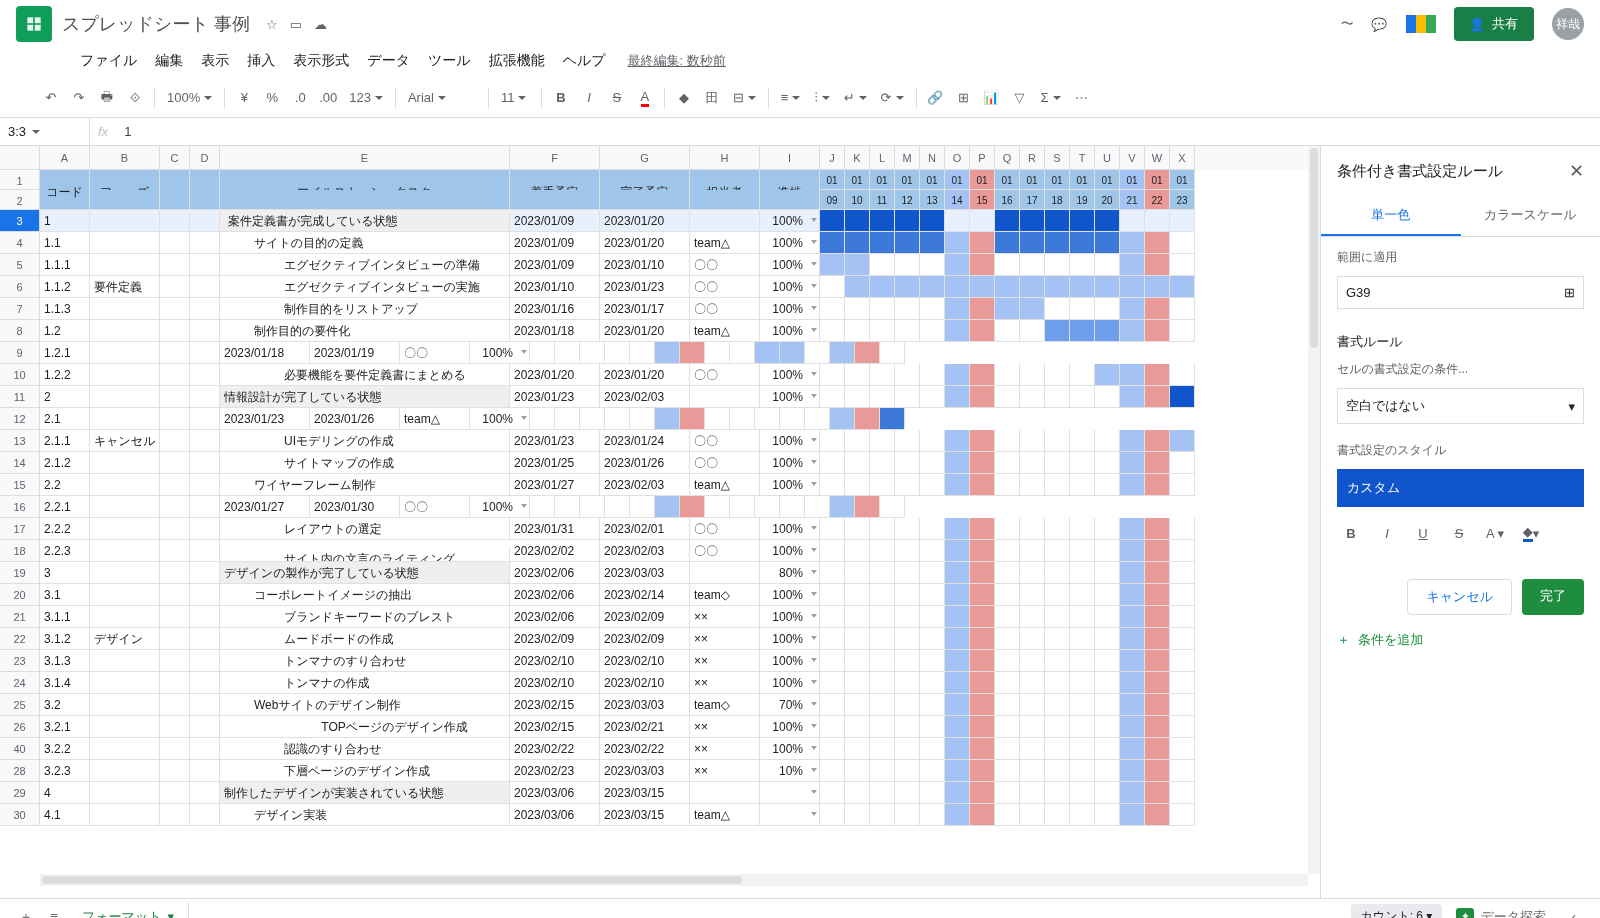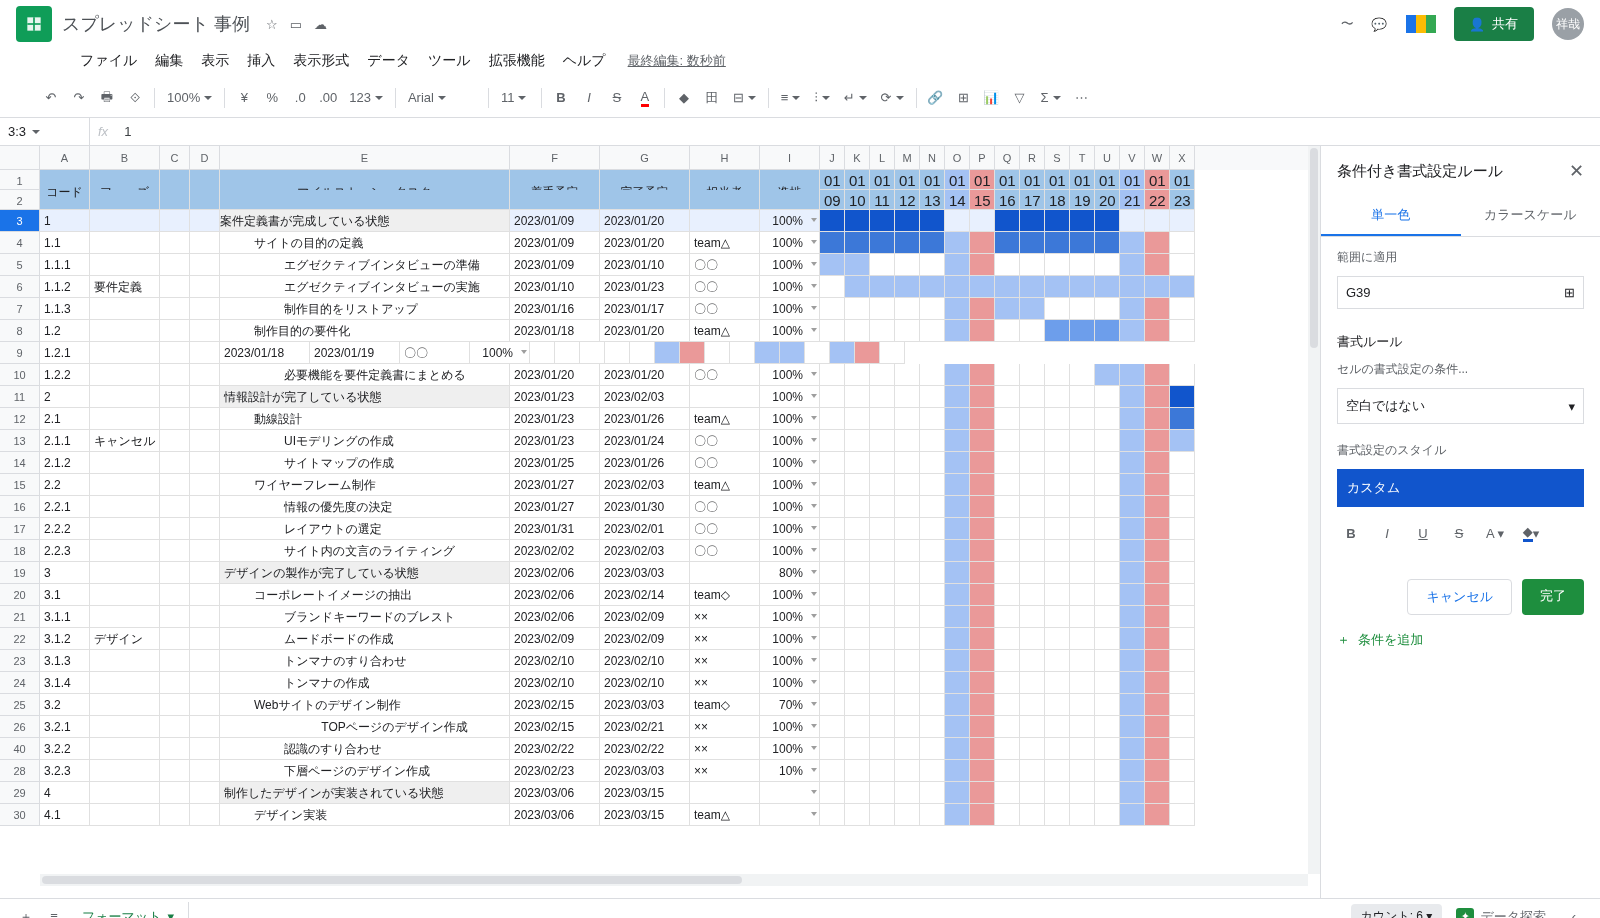--- a/index.html
+++ b/index.html
@@ -28,21 +28,21 @@
 .grid-area { flex: 1; overflow: hidden; position: relative; }
 .col-head { display: flex; height: 24px; position: sticky; top: 0; background: #f8f9fa; }
 .corner { width: 40px; height: 24px; background: #f8f9fa; border-right: 1px solid #dadce0; border-bottom: 1px solid #dadce0; }
 .ch { height: 24px; border-right: 1px solid #dadce0; border-bottom: 1px solid #dadce0; text-align: center; font-size: 11px; color: #5f6368; line-height: 24px; background: #f8f9fa; }
 .rows { overflow: auto; height: 692px; }
 .row { display: flex; height: 22px; }
 .row-head { width: 40px; background: #f8f9fa; border-right: 1px solid #dadce0; border-bottom: 1px solid #dadce0; text-align: center; font-size: 11px; color: #5f6368; line-height: 22px; flex-shrink: 0; }
 .row-head.sel { background: #1a73e8; color: white; }
 .cell { border-right: 1px solid #e0e0e0; border-bottom: 1px solid #e0e0e0; padding: 2px 4px; font-size: 12px; line-height: 18px; white-space: nowrap; overflow: hidden; flex-shrink: 0; }
 .cell.hdr { background: #9fc5e8; font-weight: normal; text-align: center; }
-.cell.dhm { background: #9fc5e8; font-size: 15px; text-align: center; line-height: 18px; }
+.cell.dhm { background: #9fc5e8; font-size: 10px; text-align: center; line-height: 18px; }
 .cell.sat { background: #a4c2f4; }
 .cell.sun { background: #ea9999; }
 .cell.selrow { background: #e8f0fe; }
 .cell.gantt1 { background: #1155cc; }
 .cell.gantt2 { background: #3c78d8; }
 .cell.gantt3 { background: #6d9eeb; }
 .cell.gantt4 { background: #a4c2f4; }
 .cell.milestone { background: #efefef; }
 .pct-dd { position: absolute; right: 2px; top: 8px; border-left: 3px solid transparent; border-right: 3px solid transparent; border-top: 4px solid #9e9e9e; }
 .cell.pct { position: relative; text-align: right; padding-right: 16px; }
@@ -279,21 +279,21 @@
           <div class="cell dhm sat" style="width: 25px;">21</div>
           <div class="cell dhm sun" style="width: 25px;">22</div>
           <div class="cell dhm" style="width: 25px;">23</div>
         </div>
         <div class="row">
           <div class="row-head sel">3</div>
           <div class="cell  selrow" style="width: 50px;">1</div>
           <div class="cell  selrow " style="width: 70px;"></div>
           <div class="cell  selrow" style="width: 30px;"></div>
           <div class="cell  selrow" style="width: 30px;"></div>
-          <div class="cell milestone selrow" style="width: 290px; padding-left: 0; font-family: Liberation Serif, serif;">案件定義書が完成している状態</div>
+          <div class="cell milestone selrow" style="width: 290px; padding-left: 8px; font-family: Liberation Serif, serif;">案件定義書が完成している状態</div>
           <div class="cell  selrow" style="width: 90px;">2023/01/09</div>
           <div class="cell  selrow" style="width: 90px;">2023/01/20</div>
           <div class="cell  selrow" style="width: 70px;"></div>
           <div class="cell pct selrow" style="width: 60px;">100%<div class="pct-dd"></div></div>
           <div class="cell  selrow gantt1" style="width: 25px;"></div>
           <div class="cell  selrow gantt1" style="width: 25px;"></div>
           <div class="cell  selrow gantt1" style="width: 25px;"></div>
           <div class="cell  selrow gantt1" style="width: 25px;"></div>
           <div class="cell  selrow gantt1" style="width: 25px;"></div>
           <div class="cell  selrow sat" style="width: 25px;"></div>
@@ -521,21 +521,20 @@
           <div class="cell  sat" style="width: 25px;"></div>
           <div class="cell  sun" style="width: 25px;"></div>
           <div class="cell  gantt1" style="width: 25px;"></div>
         </div>
         <div class="row">
           <div class="row-head">12</div>
           <div class="cell" style="width: 50px;">2.1</div>
           <div class="cell  " style="width: 70px;"></div>
           <div class="cell" style="width: 30px;"></div>
           <div class="cell" style="width: 30px;"></div>
-          <div class="cell" style="width: 290px; padding-left: 34px;">動線設計</div>
           <div class="cell" style="width: 90px;">2023/01/23</div>
           <div class="cell" style="width: 90px;">2023/01/26</div>
           <div class="cell" style="width: 70px;">team△</div>
           <div class="cell pct" style="width: 60px;">100%<div class="pct-dd"></div></div>
           <div class="cell" style="width: 25px;"></div>
           <div class="cell" style="width: 25px;"></div>
           <div class="cell" style="width: 25px;"></div>
           <div class="cell" style="width: 25px;"></div>
           <div class="cell" style="width: 25px;"></div>
           <div class="cell  sat" style="width: 25px;"></div>
@@ -629,21 +628,20 @@
           <div class="cell  sat" style="width: 25px;"></div>
           <div class="cell  sun" style="width: 25px;"></div>
           <div class="cell" style="width: 25px;"></div>
         </div>
         <div class="row">
           <div class="row-head">16</div>
           <div class="cell" style="width: 50px;">2.2.1</div>
           <div class="cell  " style="width: 70px;"></div>
           <div class="cell" style="width: 30px;"></div>
           <div class="cell" style="width: 30px;"></div>
-          <div class="cell" style="width: 290px; padding-left: 64px;">情報の優先度の決定</div>
           <div class="cell" style="width: 90px;">2023/01/27</div>
           <div class="cell" style="width: 90px;">2023/01/30</div>
           <div class="cell" style="width: 70px;">〇〇</div>
           <div class="cell pct" style="width: 60px;">100%<div class="pct-dd"></div></div>
           <div class="cell" style="width: 25px;"></div>
           <div class="cell" style="width: 25px;"></div>
           <div class="cell" style="width: 25px;"></div>
           <div class="cell" style="width: 25px;"></div>
           <div class="cell" style="width: 25px;"></div>
           <div class="cell  sat" style="width: 25px;"></div>
@@ -683,21 +681,21 @@
           <div class="cell  sat" style="width: 25px;"></div>
           <div class="cell  sun" style="width: 25px;"></div>
           <div class="cell" style="width: 25px;"></div>
         </div>
         <div class="row">
           <div class="row-head">18</div>
           <div class="cell" style="width: 50px;">2.2.3</div>
           <div class="cell  " style="width: 70px;"></div>
           <div class="cell" style="width: 30px;"></div>
           <div class="cell" style="width: 30px;"></div>
-          <div class="cell" style="width: 290px; padding-left: 64px;">サイト内の文言のライティング</div>
+          <div class="cell" style="width: 290px; padding-left: 64px; margin-top: 8px;">サイト内の文言のライティング</div>
           <div class="cell" style="width: 90px;">2023/02/02</div>
           <div class="cell" style="width: 90px;">2023/02/03</div>
           <div class="cell" style="width: 70px;">〇〇</div>
           <div class="cell pct" style="width: 60px;">100%<div class="pct-dd"></div></div>
           <div class="cell" style="width: 25px;"></div>
           <div class="cell" style="width: 25px;"></div>
           <div class="cell" style="width: 25px;"></div>
           <div class="cell" style="width: 25px;"></div>
           <div class="cell" style="width: 25px;"></div>
           <div class="cell  sat" style="width: 25px;"></div>

